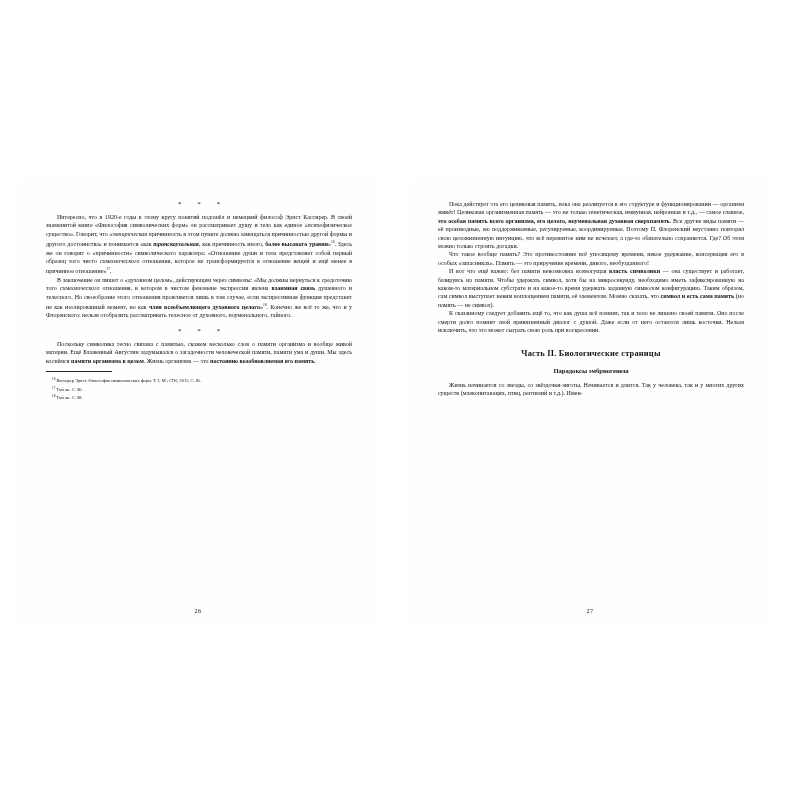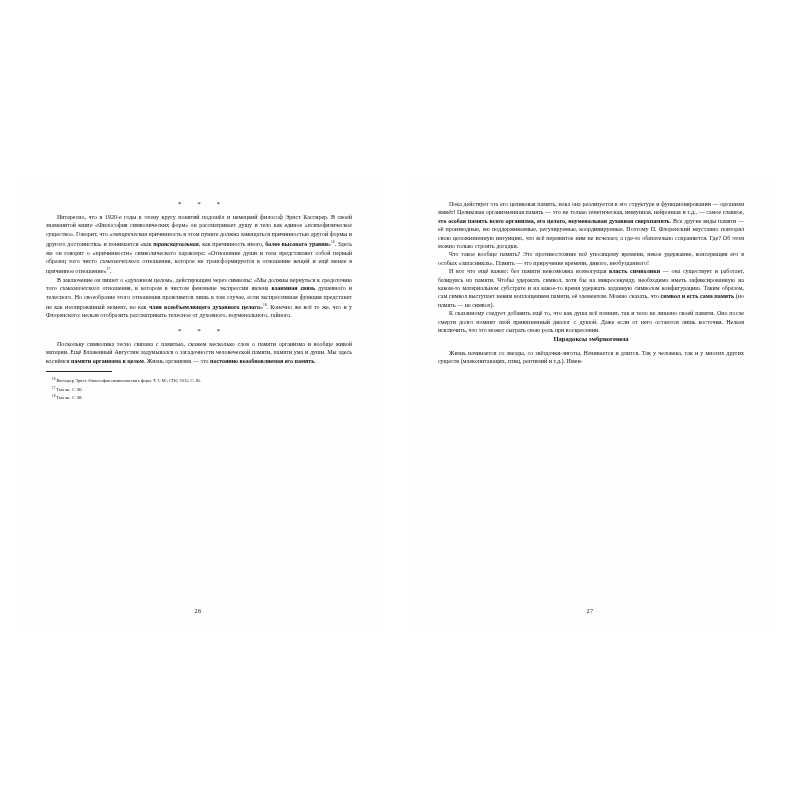--- a/index.html
+++ b/index.html
@@ -146,20 +146,21 @@
       </p>
 
       <p class="body-text">
         И вот что ещё важно: без памяти невозможна всемогущая <span class="b">власть символики</span> — она существует и работает, базируясь на памяти. Чтобы удержать символ, хотя бы на микросекунду, необходимо иметь зафиксированную на каком-то материальном субстрате и на какое-то время удержать заданную символом конфигурацию. Таким образом, сам символ выступает неким воплощением памяти, её элементом. Можно сказать, что <span class="b">символ и есть сама память</span> (но память — не символ).
       </p>
 
       <p class="body-text">
         К сказанному следует добавить ещё то, что как душа всё помнит, так и тело не лишено своей памяти. Оно после смерти долго помнит свой привязненный диалог с душой. Даже если от него остаются лишь косточки. Нельзя исключить, что это может сыграть свою роль при воскресении.
       </p>
 
+      <div class="part-title">Часть II. Биологические страницы</div>
       <div class="chapter-title">Парадоксы эмбриогенеза</div>
 
       <p class="body-text">Жизнь начинается со звезды, со звёздочки-зиготы. Начинается и длится. Так у человека, так и у многих других существ (млекопитающих, птиц, рептилий и т.д.). Имен-</p>
 
     </div>
     <div class="folio">27</div>
   </div>
 
 </div>
 

